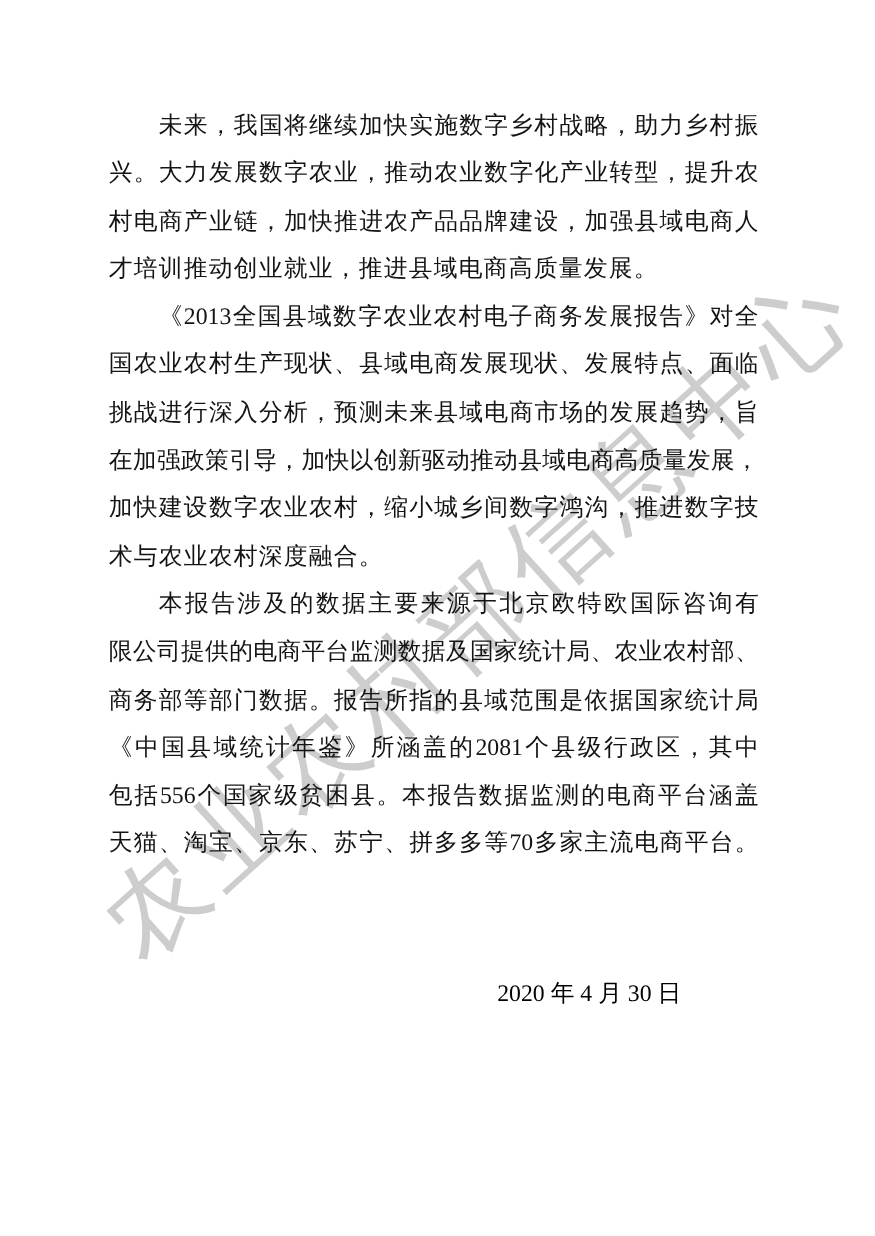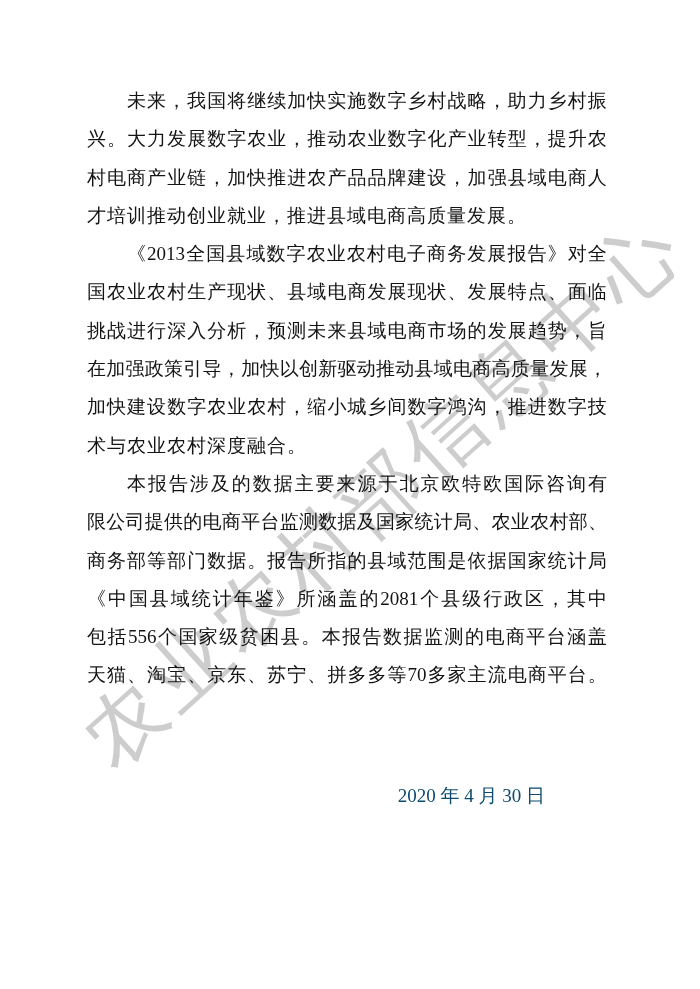--- a/index.html
+++ b/index.html
@@ -55,21 +55,21 @@
   }
   .dateline{
     position:absolute;
     left:87px;top:777px;
     width:520px;
     height:38.3px;line-height:38.3px;
     font-size:19px;
     text-align:right;
     padding-right:62px;
     box-sizing:border-box;
-    color:#0c4a6e;
+    color:#000000;
     z-index:1;
   }
 </style>
 </head>
 <body>
 
 <div class="page">
 
   <div class="watermark" style="color: rgb(205, 205, 205);">农业农村部信息中心</div>
 

